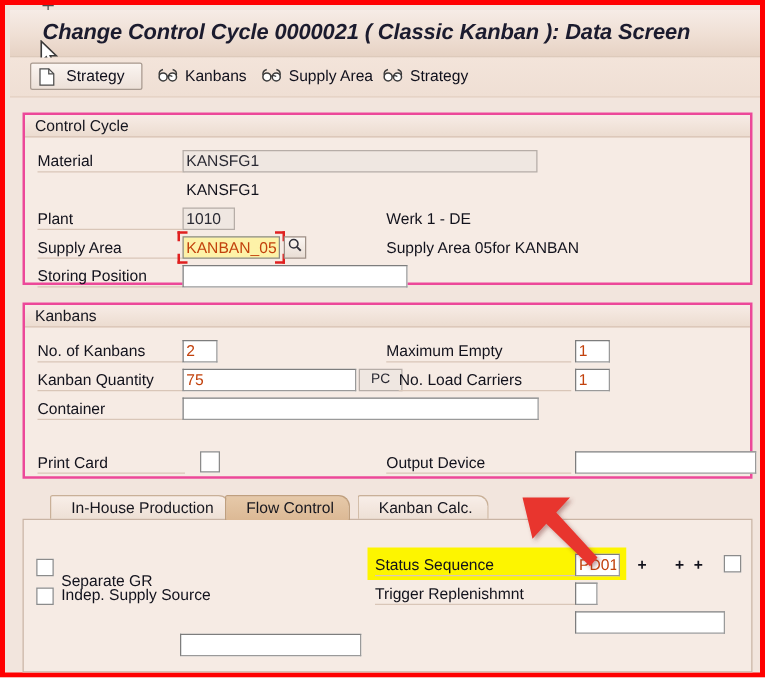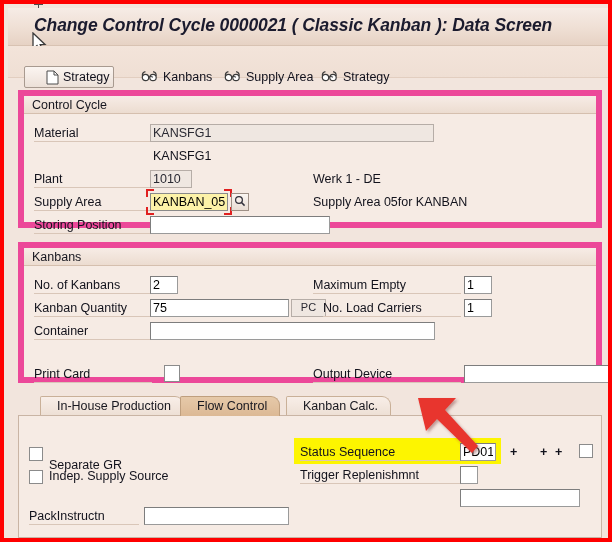--- a/index.html
+++ b/index.html
@@ -47,37 +47,36 @@
   
   #toolbar {
     position: absolute; left: 4px; top: 42px; width: 604px; height: 32px;
     background: linear-gradient(to bottom, #f3e4da 0%, #efdfd4 100%);
     border-bottom: 1px solid #e2cec0;
     box-sizing: border-box;
   }
   .tb-btn {
     position: absolute; top: 4px; height: 22px;
     display: flex; align-items: center; gap: 4px;
-    padding: 0 21px; box-sizing: border-box;
+    padding: 0 6px; box-sizing: border-box;
     font-size: 12.5px; color: #10101c; white-space: nowrap;
     cursor: pointer;
-    margin-top: 16px;
   }
   .tb-btn.framed {
     border: 1px solid #a89a90;
     background: linear-gradient(to bottom,#fbf5f1,#ece0d8);
     border-radius: 2px;
   }
   .glyph { display:inline-block; width:18px; height:14px; }
 
   
   .group {
     position: absolute;
     background: #f6ebe4;
-    border: 6px solid #ec4899;
+    border: 2px solid #ec4899;
     box-sizing: border-box;
   }
   .group > .g-header {
     height: 18px; line-height: 18px;
     background: linear-gradient(to bottom,#f7ece6,#ecdcd0);
     border-bottom: 1px solid #d5bfae;
     padding-left: 8px;
     font-size: 12.5px; color: #16161f;
     box-sizing: border-box;
   }
@@ -97,21 +96,21 @@
     position: absolute;
     font-size: 12.5px; color: #12121c; white-space: nowrap;
   }
   .fld {
     position: absolute;
     box-sizing: border-box;
     background: #ffffff;
     border: 1px solid #9a9a9a;
     border-top-color: #7d7d7d;
     border-left-color: #7d7d7d;
-    font-size: 12.5px; color: #000000;
+    font-size: 12.5px; color: #c2410c;
     font-family: "Liberation Sans", sans-serif;
     padding: 0 2px;
     line-height: 15px;
     outline: none;
   }
   .fld.disabled {
     background: #efe7e1;
     border-color: #b6ada7;
     color: #2a2a33;
   }
@@ -327,21 +326,20 @@
     <div id="tabbody">
 
       <div id="statushl" style="left:275px; top:22px; width:207px; height:26px;"></div>
 
       <div class="cbox" style="left:10px; top:31px;"></div>
       <div class="txt" style="left:30px; top:30px;margin-top:12px;">Separate GR</div>
 
       <div class="cbox" style="left:10px; top:54px;"></div>
       <div class="txt" style="left:30px; top:53px;">Indep. Supply Source</div>
 
-      <div class="lbl" style="left:10px; top:93px; width:110px;">PackInstructn</div>
       <input class="fld" style="left: 125px; top: 91px; width: 145px; height: 18px;" value="">
 
       <div class="lbl" style="left:281px; top:29px; width:160px;">Status Sequence</div>
       <input class="fld" style="left: 441px; top: 27px; width: 36px; height: 18px;" value="PD01">
       <div class="txt" style="left:491px; top:29px; font-weight:bold;">+</div>
       <div class="txt" style="left:521px; top:29px; font-weight:bold;">+</div>
       <div class="txt" style="left:536px; top:29px; font-weight:bold;">+</div>
       <div class="cbox" style="left:560px; top:28px;"></div>
 
       <div class="lbl" style="left:281px; top:52px; width:160px;">Trigger Replenishmnt</div>

